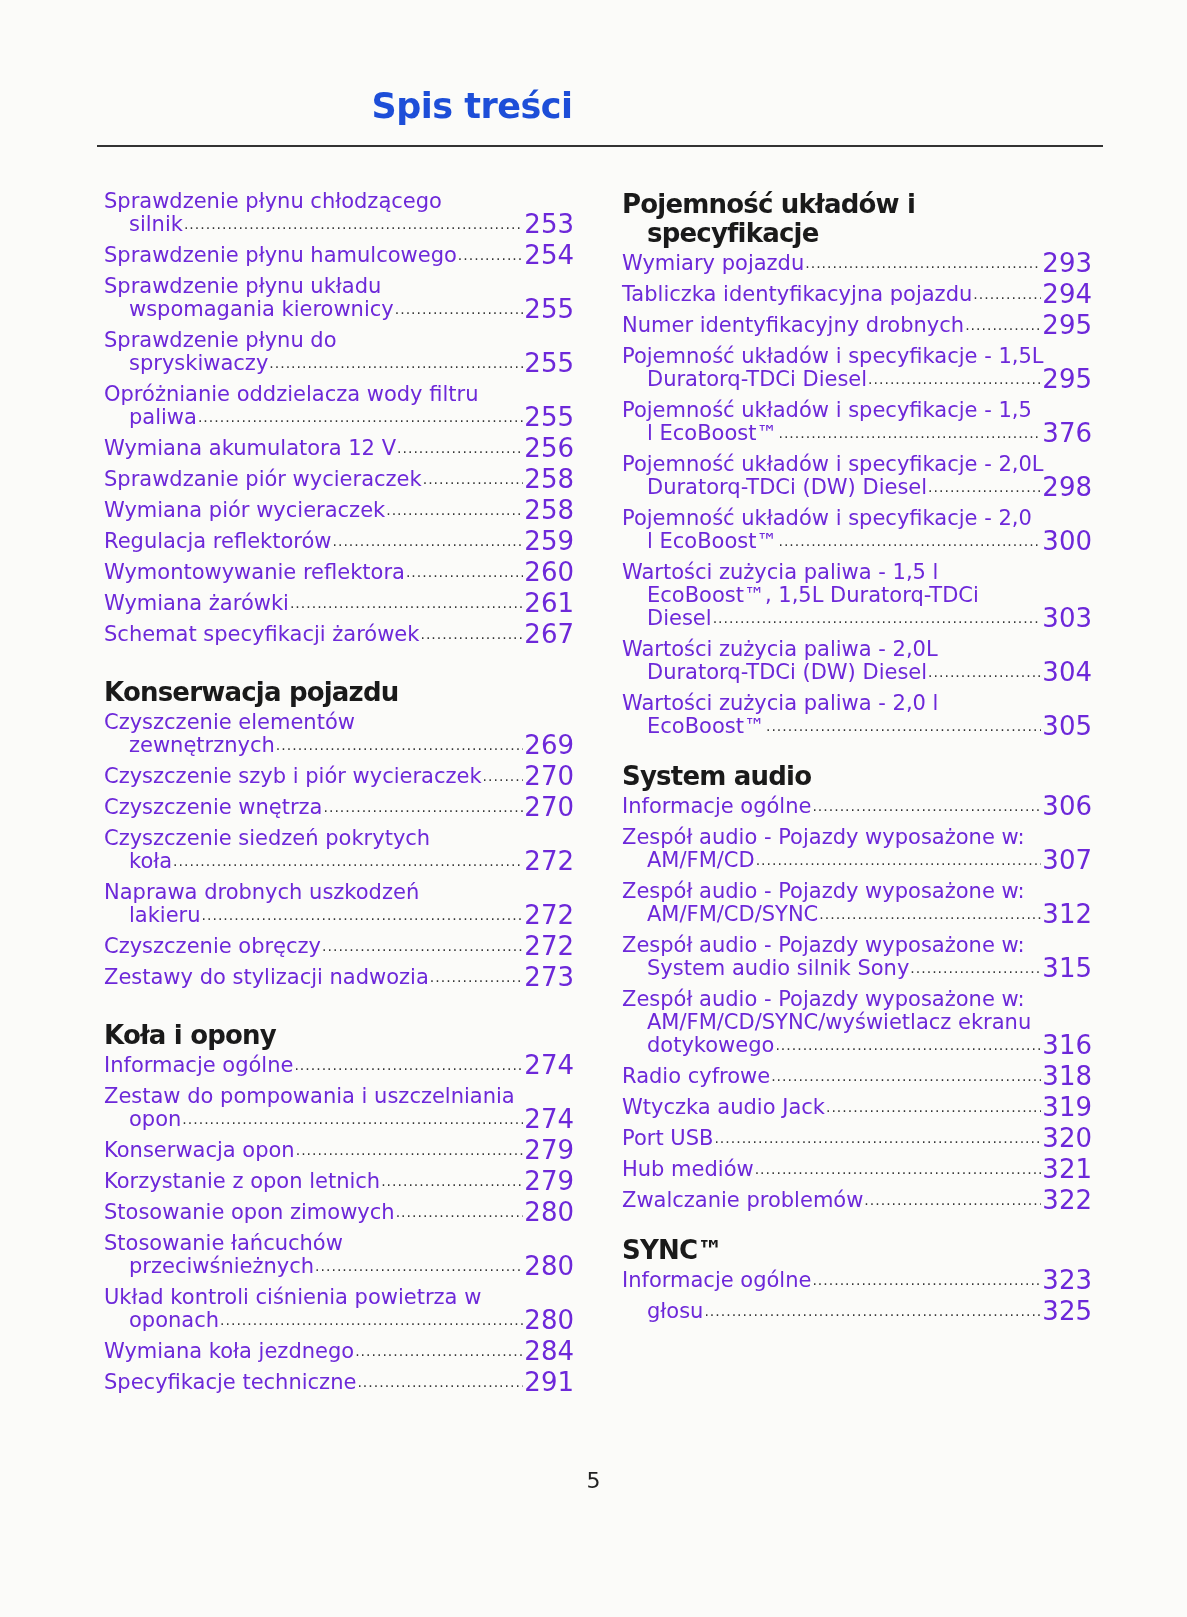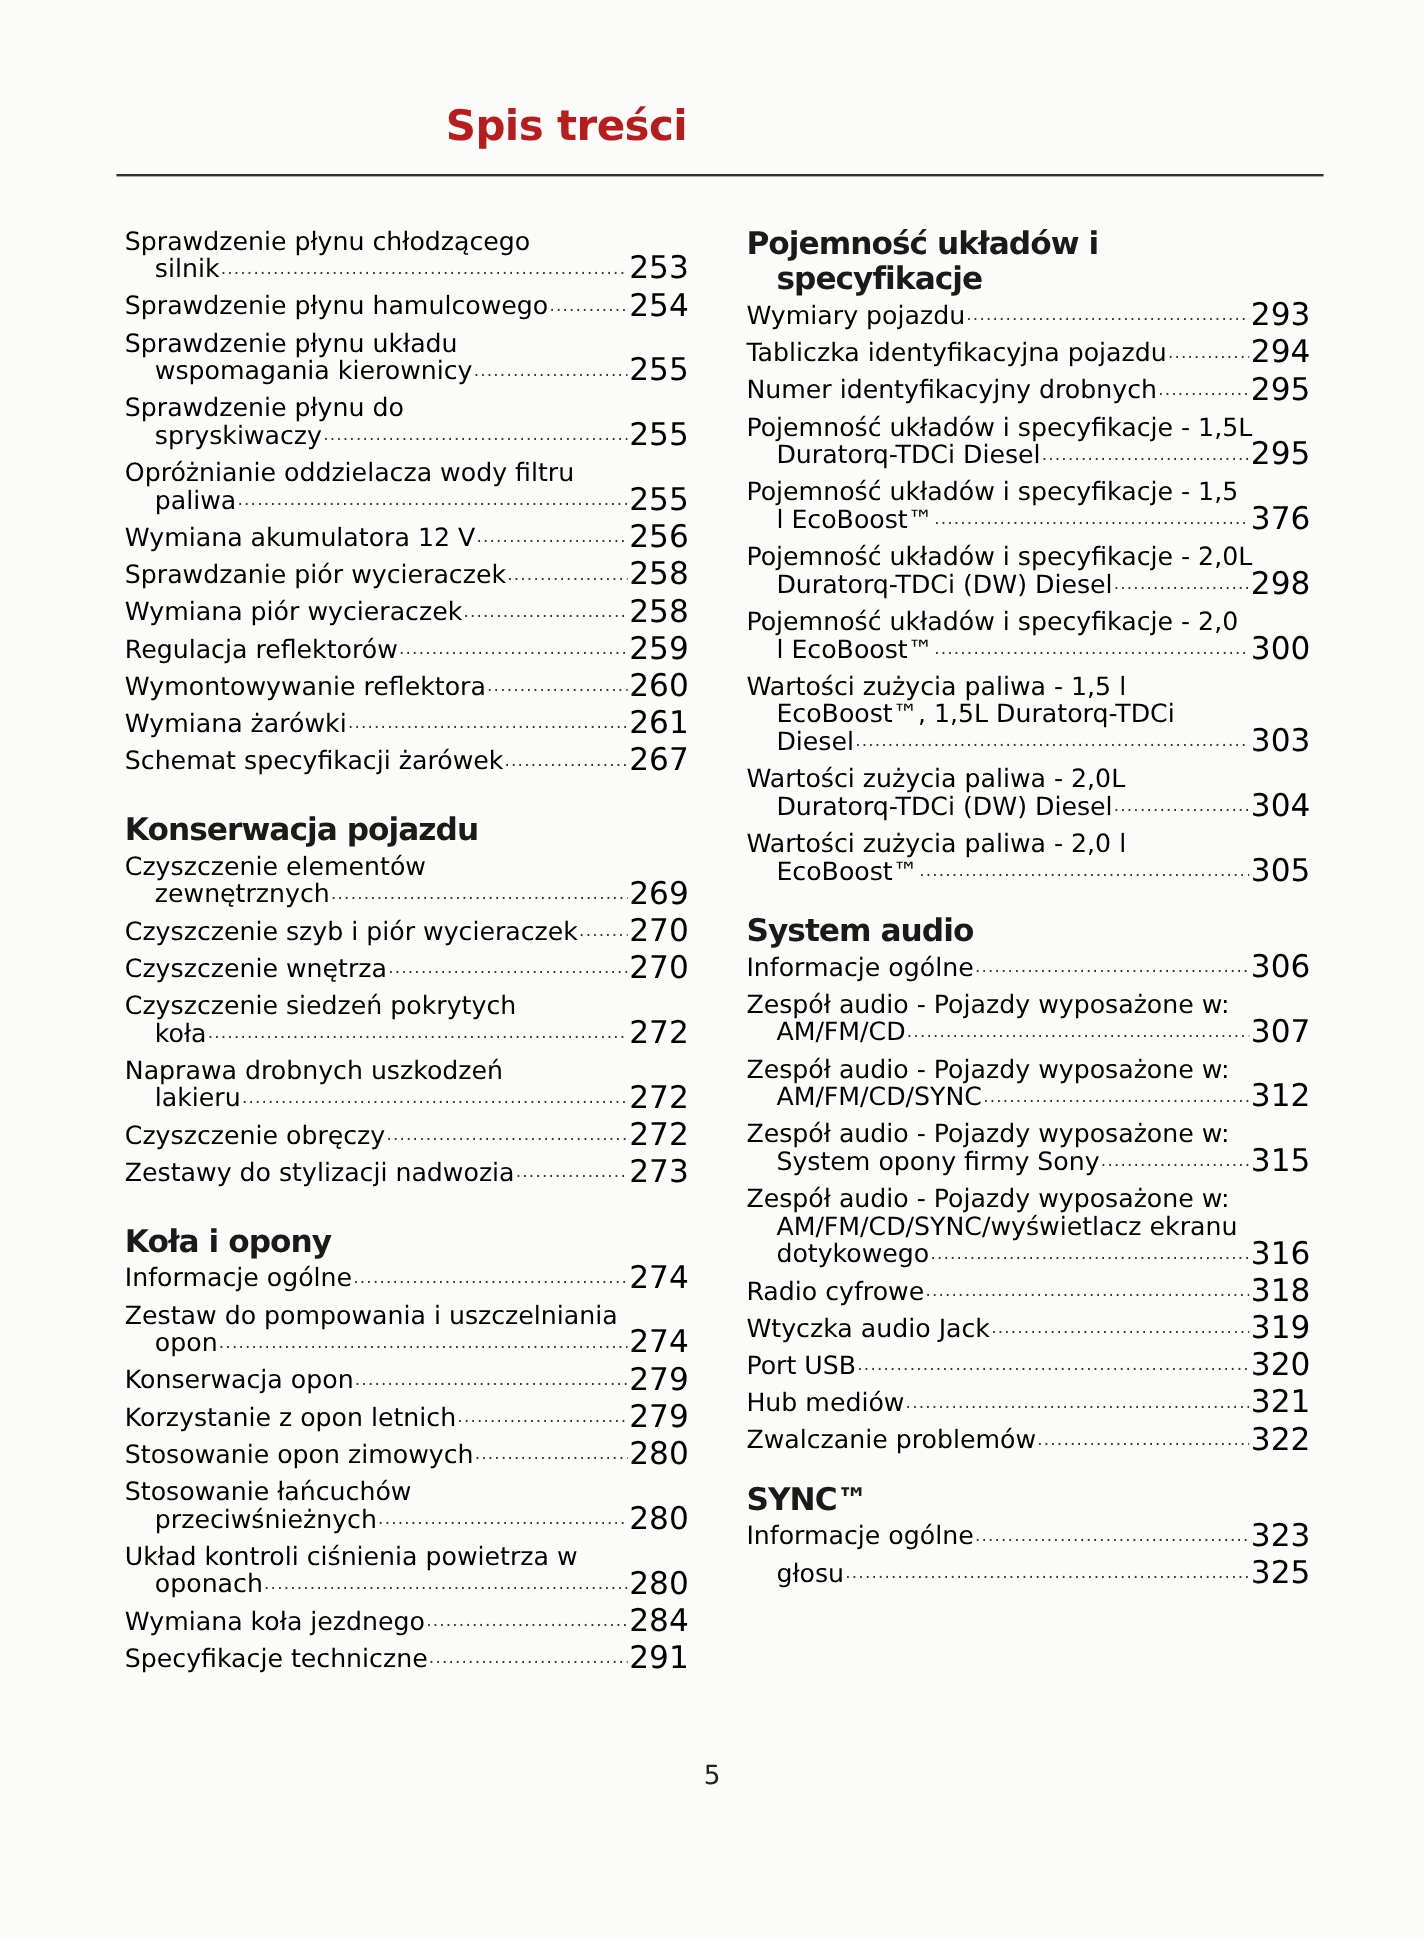--- a/index.html
+++ b/index.html
@@ -4,37 +4,37 @@
 <style>
   html, body { margin: 0; padding: 0; }
   body {
     width: 1187px; height: 1617px; background: #fbfbf9;
     font-family: "DejaVu Sans", sans-serif; color: #1e1e1e;
     position: relative; overflow: hidden;
   }
   .page-title {
     position: absolute; top: 80px; left: 0; width: 944px; text-align: center;
     font-family: "DejaVu Sans", sans-serif; font-weight: bold; font-size: 35px;
-    letter-spacing: -0.5px; color: #b91c1c; margin: 0; line-height: 52px;
+    letter-spacing: -0.5px; color: #1d4ed8; margin: 0; line-height: 52px;
   }
   .title-rule {
     position: absolute; top: 145px; left: 97px; width: 1006px; height: 2px; background: #333;
   }
   .col { position: absolute; top: 190px; width: 470px; }
   .col-left { left: 104px; }
   .col-right { left: 622px; }
   .section-heading {
     font-family: "DejaVu Sans", sans-serif; font-weight: bold; font-size: 26px;
     letter-spacing: -0.8px; line-height: 29px; color: #1a1a1a; margin: 0 0 4px 0;
     padding-left: 25px; text-indent: -25px;
   }
   .section + .section { margin-top: 32px; }
   .col-right .section + .section { margin-top: 24px; }
   .entry {
-    font-size: 21px; line-height: 23px; font-weight: normal; color: #000000;
+    font-size: 21px; line-height: 23px; font-weight: normal; color: #6d28d9;
     margin: 0 0 8px 0; position: relative;
   }
   .entry .line1 { display: block; white-space: nowrap; }
   .entry .last-line {
     display: flex; align-items: flex-end; white-space: nowrap;
   }
   .entry.wrapped .last-line { padding-left: 25px; }
   .entry .dots {
     flex: 1 1 auto; overflow: hidden; white-space: nowrap; margin: 0 1px;
     letter-spacing: 1px; font-size: 14px; color: #333;
@@ -373,21 +373,21 @@
         <span class="line1">Zespół audio - Pojazdy wyposażone w:</span>
         <div class="last-line">
           <span class="text">AM/FM/CD/SYNC</span>
           <span class="dots"></span>
           <span class="page">312</span>
         </div>
       </div>
       <div class="entry wrapped">
         <span class="line1">Zespół audio - Pojazdy wyposażone w:</span>
         <div class="last-line">
-          <span class="text">System opony firmy Sony</span>
+          <span class="text">System audio silnik Sony</span>
           <span class="dots"></span>
           <span class="page">315</span>
         </div>
       </div>
       <div class="entry wrapped">
         <span class="line1">Zespół audio - Pojazdy wyposażone w:</span>
         <span class="line1" style="padding-left: 25px;">AM/FM/CD/SYNC/wyświetlacz ekranu</span>
         <div class="last-line">
           <span class="text">dotykowego</span>
           <span class="dots"></span>

